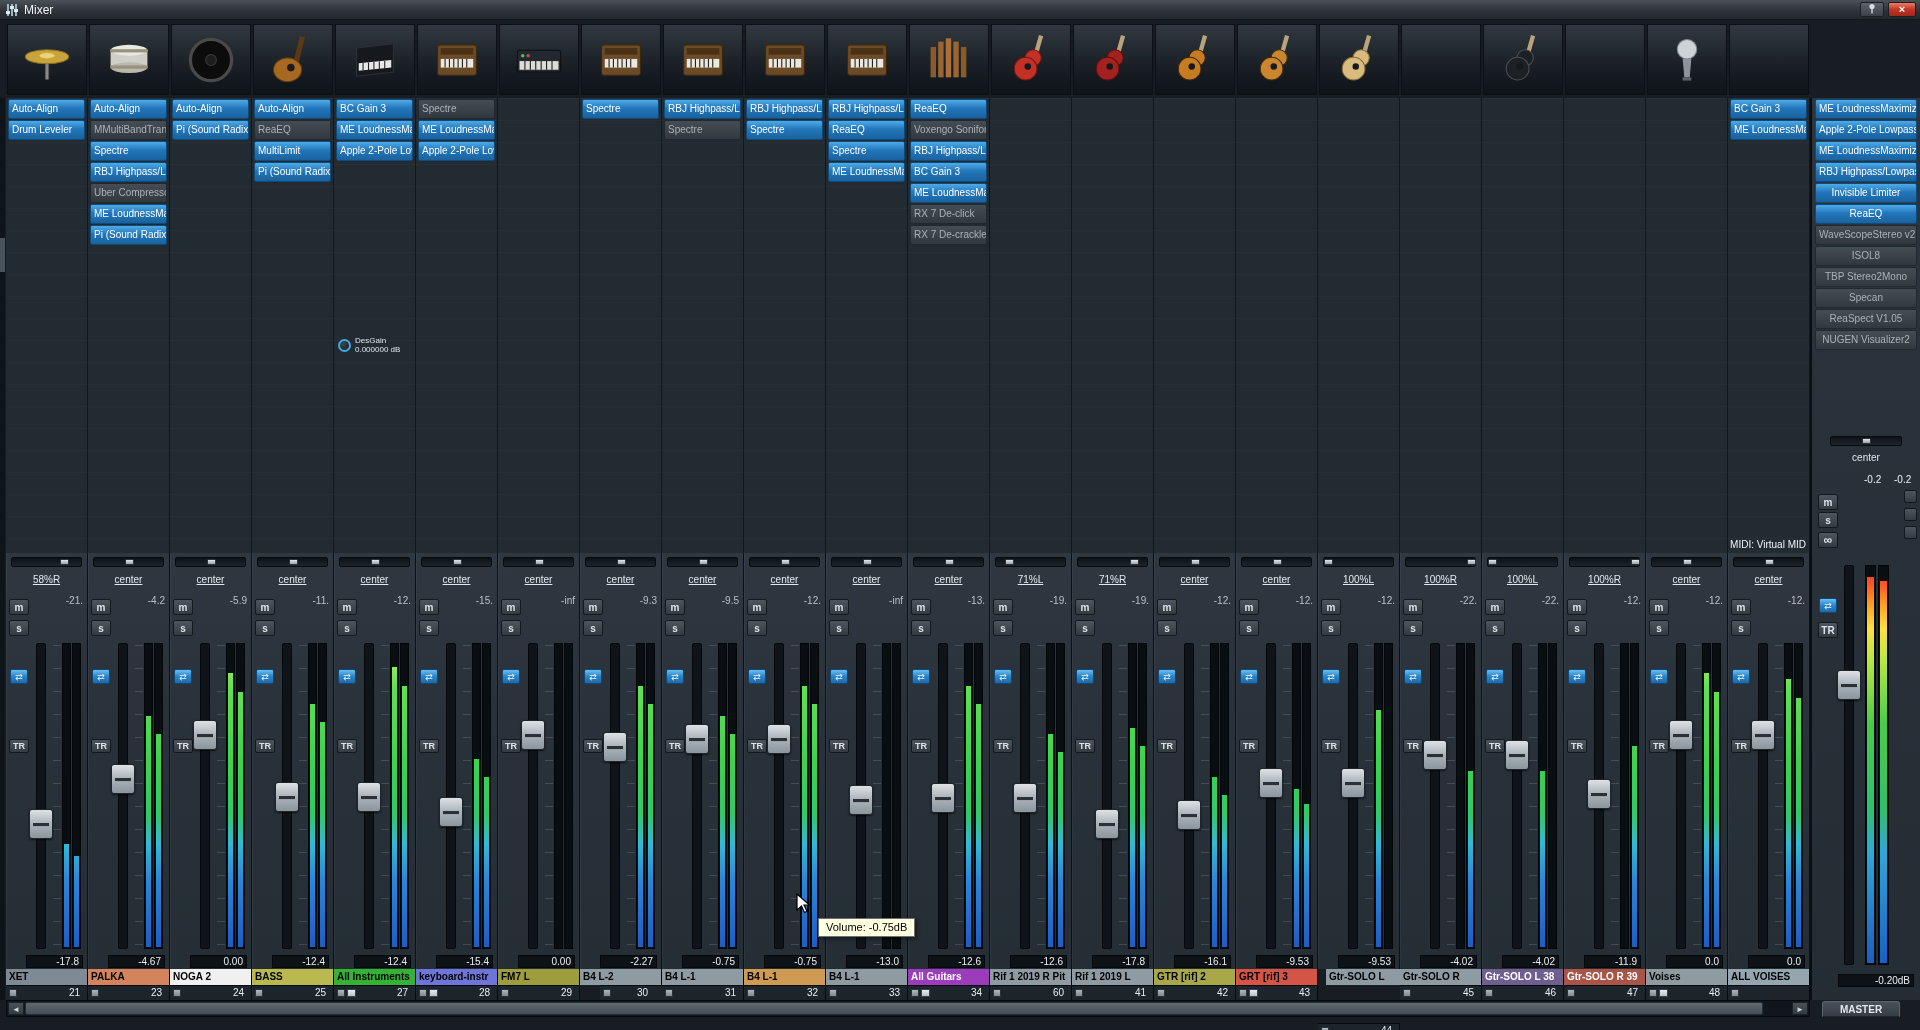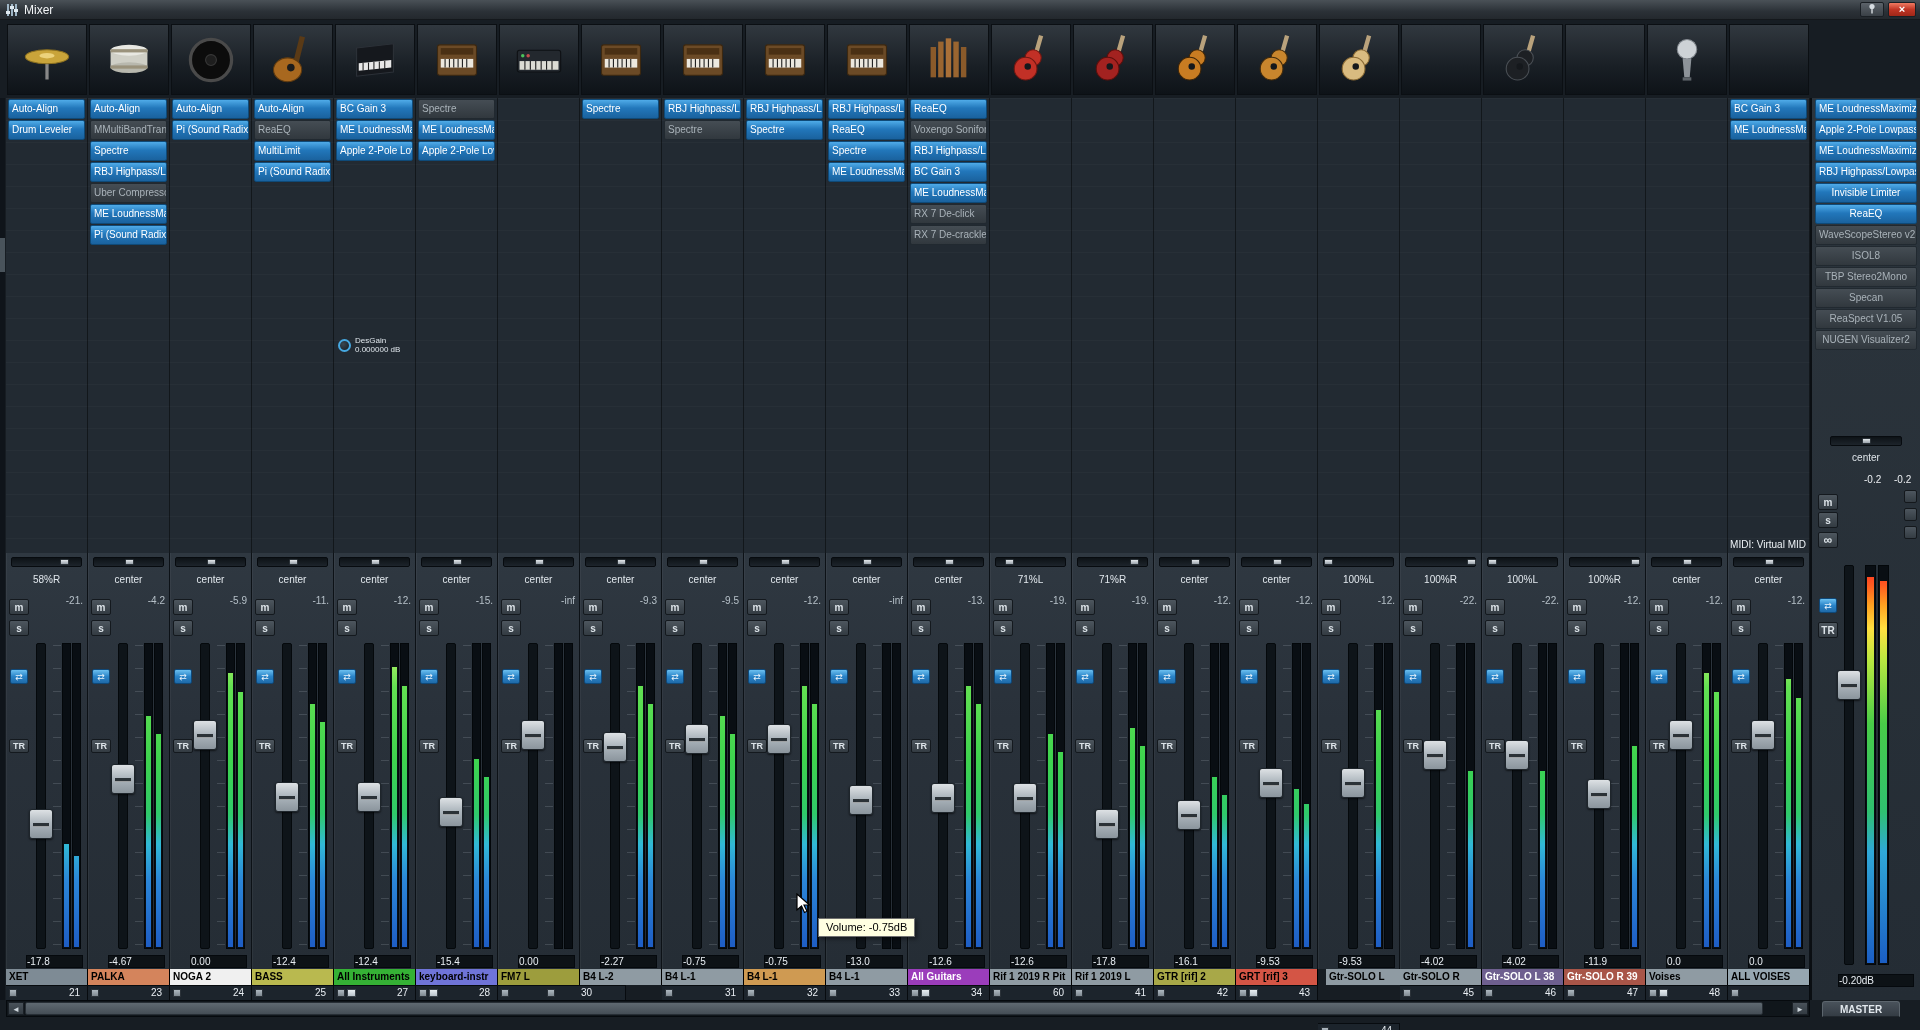--- a/index.html
+++ b/index.html
@@ -33,21 +33,21 @@
   .mfx{margin:1px 3px;text-align:center;}
 
   
   .strip{position:absolute;top:553px;width:82px;height:416px;
     background:linear-gradient(180deg,#2f3841,#29313a 40%,#252d35);
     border-right:1px solid #0c1116;box-shadow:inset 1px 0 0 rgba(255,255,255,.045);}
   .pan-track{position:absolute;left:5px;right:5px;top:4px;height:10px;
     background:linear-gradient(#0d1216,#1d242b);border:1px solid #070b0f;border-radius:2px;}
   .pan-handle{position:absolute;top:1px;width:9px;height:6px;
     background:linear-gradient(#e3e7ea,#9aa3ab);border:1px solid #2c3339;border-radius:1px;}
-  .pan-label{position:absolute;top:21px;left:0;right:0;text-align:center;font-size:10px;color:#e2e8ed;}
+  .pan-label{position:absolute;top:21px;left:0;right:0;text-align:center;font-size:10px;color:#e2e8ed;text-decoration:underline;}
   .peak{position:absolute;top:42px;right:4px;font-size:10px;color:#b6c0c8;}
   .sbtn{position:absolute;left:3px;width:20px;height:16px;line-height:15px;text-align:center;
     font-size:10px;font-weight:bold;color:#dce3e8;background:linear-gradient(#4d565e,#333b42);
     border:1px solid #14191e;border-radius:2px;}
   .m{top:46px;} .s{top:67px;}
   .tr{top:186px;height:14px;line-height:13px;font-size:9px;}
   .iobtn{position:absolute;left:4px;top:116px;width:18px;height:15px;line-height:14px;text-align:center;
     font-size:9px;color:#eaf4fb;background:linear-gradient(#6cc0f0,#2a84c8 50%,#1f6aa8);
     border:1px solid #0f4878;border-radius:2px;}
   .fader-track{position:absolute;left:30px;top:90px;width:10px;height:306px;background:#0e1419;
@@ -58,21 +58,21 @@
   .fader-handle::after{content:"";position:absolute;left:3px;right:3px;top:13px;height:3px;
     background:#2b3237;border-bottom:1px solid rgba(255,255,255,.55);}
   .ticks{position:absolute;left:47px;top:92px;width:8px;height:304px;opacity:.45;
     background:repeating-linear-gradient(to bottom,rgba(190,200,210,.4) 0 1px,transparent 1px 23px);}
   .meter{position:absolute;left:56px;top:90px;width:20px;height:306px;}
   .mbar{position:absolute;top:0;bottom:0;width:9px;background:#090e13;border:1px solid #03070a;}
   .mfill{position:absolute;left:1px;right:1px;bottom:1px;overflow:hidden;}
   .mgrad{position:absolute;left:0;right:0;bottom:0;height:302px;
     background:linear-gradient(to bottom,#c6f46a 0%,#62e052 14%,#3ed34e 38%,#2fc96a 56%,#31b9d6 66%,#2b86d8 78%,#1e5dc4 100%);}
   .readout{position:absolute;top:402px;left:20px;right:4px;height:13px;background:#0d1216;
-    border:1px solid #05090d;color:#e9eef3;font-size:10px;line-height:11px;padding-right:3px;}
+    border:1px solid #05090d;color:#e9eef3;font-size:10px;line-height:11px;text-align:right;padding-right:3px;}
 
   
   .namecell{position:absolute;top:969px;width:82px;height:16px;font-size:10px;font-weight:bold;
     line-height:16px;padding-left:3px;border-right:1px solid #000;overflow:hidden;white-space:nowrap;}
   .numcell{position:absolute;top:985px;width:82px;height:15px;background:#1c242c;
     border-right:1px solid #070b0f;border-top:1px solid #070b0f;color:#e8edf2;font-size:10px;
     line-height:14px;text-align:right;padding-right:7px;}
   .cellicon{float:left;margin:3px 0 0 3px;width:8px;height:8px;
     background:linear-gradient(#aeb8c0,#7e8890);border:1px solid #2a3138;}
   .envicon{float:left;margin:3px 0 0 2px;width:9px;height:8px;
@@ -570,21 +570,21 @@
       </div>
       <div class="mbar" style="left: 10px;">
         <div class="mfill" style="height: 80%;">
           <div class="mgrad"></div>
         </div>
       </div>
     </div>
     <div class="readout">-2.27</div>
   </div>
 <div class="namecell" style="left: 580px; background: rgb(143, 155, 163); color: rgb(0, 0, 0);">B4 L-2</div>
-<div class="numcell" style="left: 544px; text-align: center;"><div class="cellicon"></div><span>30</span></div>
+<div class="numcell" style="left: 600px; text-align: center;"><div class="cellicon"></div><span>30</span></div>
 <div class="icontile" style="left: 663px;">
     <svg width="52" height="52" viewBox="0 0 48 48">
       <rect x="6" y="10" width="36" height="28" rx="2" fill="#6b4a26" stroke="#3c2810"></rect>
       <rect x="9" y="13" width="30" height="6" fill="#4a3014"></rect>
       <rect x="9" y="23" width="30" height="8" fill="#ece8df"></rect>
       <path d="M13 23 l0 8 M17 23 l0 8 M21 23 l0 8 M25 23 l0 8 M29 23 l0 8 M33 23 l0 8" stroke="#1c1c1c" stroke-width="1"></path>
     </svg>
   </div>
 <div class="strip" style="left: 662px;">
     <div class="pan-track">

